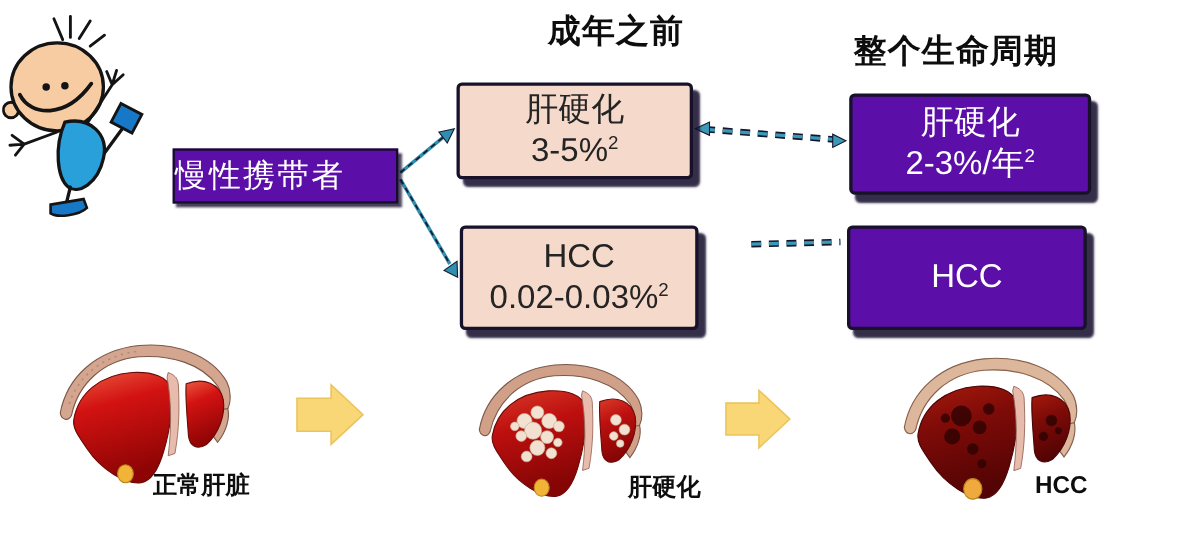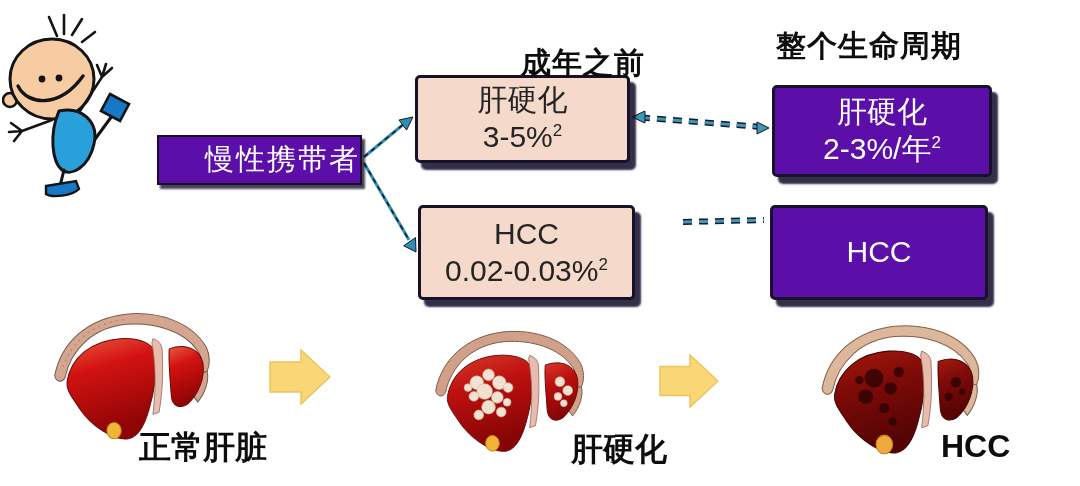--- a/index.html
+++ b/index.html
@@ -4,46 +4,46 @@
 <style>
   html,body{margin:0;padding:0;background:#ffffff;}
   .canvas{
     position:relative;width:1080px;height:486px;background:#ffffff;
     font-family:"Liberation Sans", sans-serif;overflow:hidden;
   }
   .col-header{
     position:absolute;font-size:30px;font-weight:900;color:#0d0d0d;
     letter-spacing:1px;white-space:nowrap;z-index:3;
   }
-  .hdr1{left:521px;top:8px;margin-top:35px;}
+  .hdr1{left:498px;top:8px;}
   .hdr2{left:776px;top:26px;}
   .overlay{position:absolute;left:0;top:0;width:1080px;height:486px;z-index:1;}
   .riskbox{
     position:absolute;z-index:2;border:3px solid #17122a;border-radius:5px;
     box-shadow:6px 7px 2px rgba(24,17,48,0.88);
     display:flex;flex-direction:column;align-items:center;justify-content:center;
     text-align:center;line-height:1.22;
   }
   .pink{background:#f5dacb;color:#242424;}
   .purpleb{background:#5b0ea8;color:#ffffff;}
   .riskbox .t1{font-size:30px;}
   .riskbox .t2{font-size:30px;}
   .riskbox sup{font-size:17px;}
   .box-cb{left:415px;top:75px;width:209px;height:82px;}
   .box-hb{left:418px;top:205px;width:211px;height:89px;}
   .box-cl{left:772px;top:85px;width:214px;height:86px;}
   .box-hl{left:770px;top:205px;width:212px;height:89px;}
   .carrier{
     position:absolute;left:157px;top:135px;width:201px;height:46px;z-index:2;
     background:#5b0ea8;border:2px solid #140f26;box-shadow:3px 4px 2px rgba(24,17,48,0.8);
-    display:flex;align-items:center;justify-content:flex-end;
+    display:flex;align-items:center;justify-content:flex-start;
     color:#ffffff;font-size:29px;letter-spacing:2px;white-space:nowrap;
   }
   .stage-label{
-    position:absolute;z-index:3;font-size:32px;font-weight:900;color:#0d0d0d;white-space:nowrap;
+    position:absolute;z-index:3;font-size:22px;font-weight:900;color:#0d0d0d;white-space:nowrap;
   }
   .lbl-normal{left:139px;top:426px;}
   .lbl-cirr{left:571px;top:428px;}
   .lbl-hcc{left:941px;top:428px;}
   .figure{position:absolute;z-index:2;}
   .child{left:2px;top:4px;}
   .liver1{left:52px;top:308px;}
   .liver2{left:432px;top:326px;}
   .liver3{left:818px;top:320px;}
   .yarrow1{left:269px;top:348px;}

